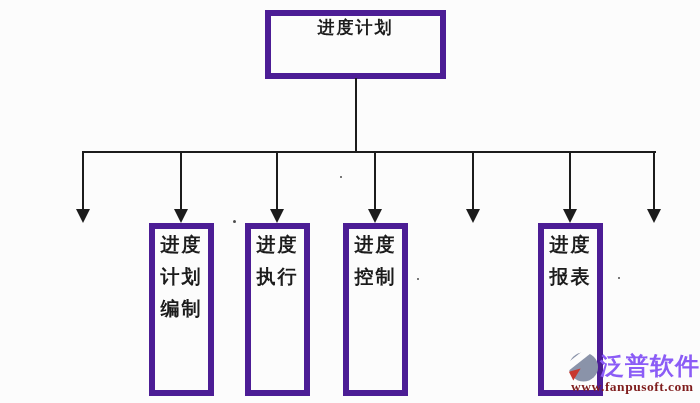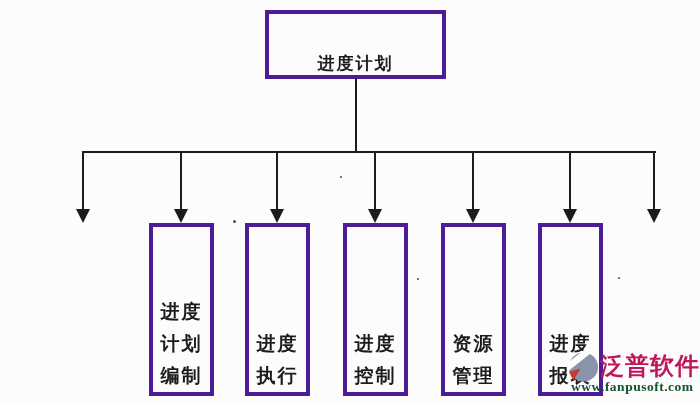--- a/index.html
+++ b/index.html
@@ -10,23 +10,23 @@
     overflow: hidden;
     font-family: "Liberation Serif", "DejaVu Serif", serif;
     color: #1c1c1c;
   }
   .canvas { position: absolute; inset: 0; }
 
   
   .node {
     position: absolute;
     box-sizing: border-box;
-    border: 4px solid #4c1d95;
+    border: 6px solid #4c1d95;
     display: flex;
-    align-items: flex-end;
+    align-items: flex-start;
     justify-content: center;
     text-align: center;
     background: transparent;
   }
   .root-node {
     left: 265px; top: 10px; width: 181px; height: 69px;
   }
   .root-node .lbl {
     font-size: 17px; font-weight: 600; letter-spacing: 2px;
   }
@@ -67,26 +67,26 @@
   
   .speck { position: absolute; background: #4c4c4c; border-radius: 50%; }
 
   
   .watermark {
     position: absolute; left: 567px; top: 348px;
     width: 133px; z-index: 5; line-height: 1;
   }
   .wm-row { display: flex; align-items: center; }
   .wm-brand {
-    font-size: 24px; font-weight: bold; color: #be185d;
+    font-size: 24px; font-weight: bold; color: #8b5cf6;
     letter-spacing: 1px; white-space: nowrap; text-align: right;
   }
   .wm-url {
     margin-top: -4px; margin-left: 4px;
-    font-size: 13.5px; font-weight: bold; color: #14532d;
+    font-size: 13.5px; font-weight: bold; color: #7f1d1d;
     letter-spacing: 0.5px; white-space: nowrap;
   }
 </style>
 </head>
 <body>
 
 <div class="canvas">
 
   <div class="node root-node">
     <span class="lbl">进度计划</span>
@@ -117,24 +117,20 @@
 编制</span>
   </div>
   <div class="node child-node b3">
     <span class="lbl">进度
 执行</span>
   </div>
   <div class="node child-node b4">
     <span class="lbl">进度
 控制</span>
   </div>
-  <div class="node child-node b5">
-    <span class="lbl">资源
-管理</span>
-  </div>
   <div class="node child-node b6">
     <span class="lbl">进度
 报表</span>
   </div>
 
   <div class="speck" style="left:233px; top:220px; width:3px; height:3px;"></div>
   <div class="speck" style="left:340px; top:176px; width:2px; height:2px;"></div>
   <div class="speck" style="left:417px; top:278px; width:2px; height:2px;"></div>
   <div class="speck" style="left:618px; top:277px; width:2px; height:2px;"></div>
 

